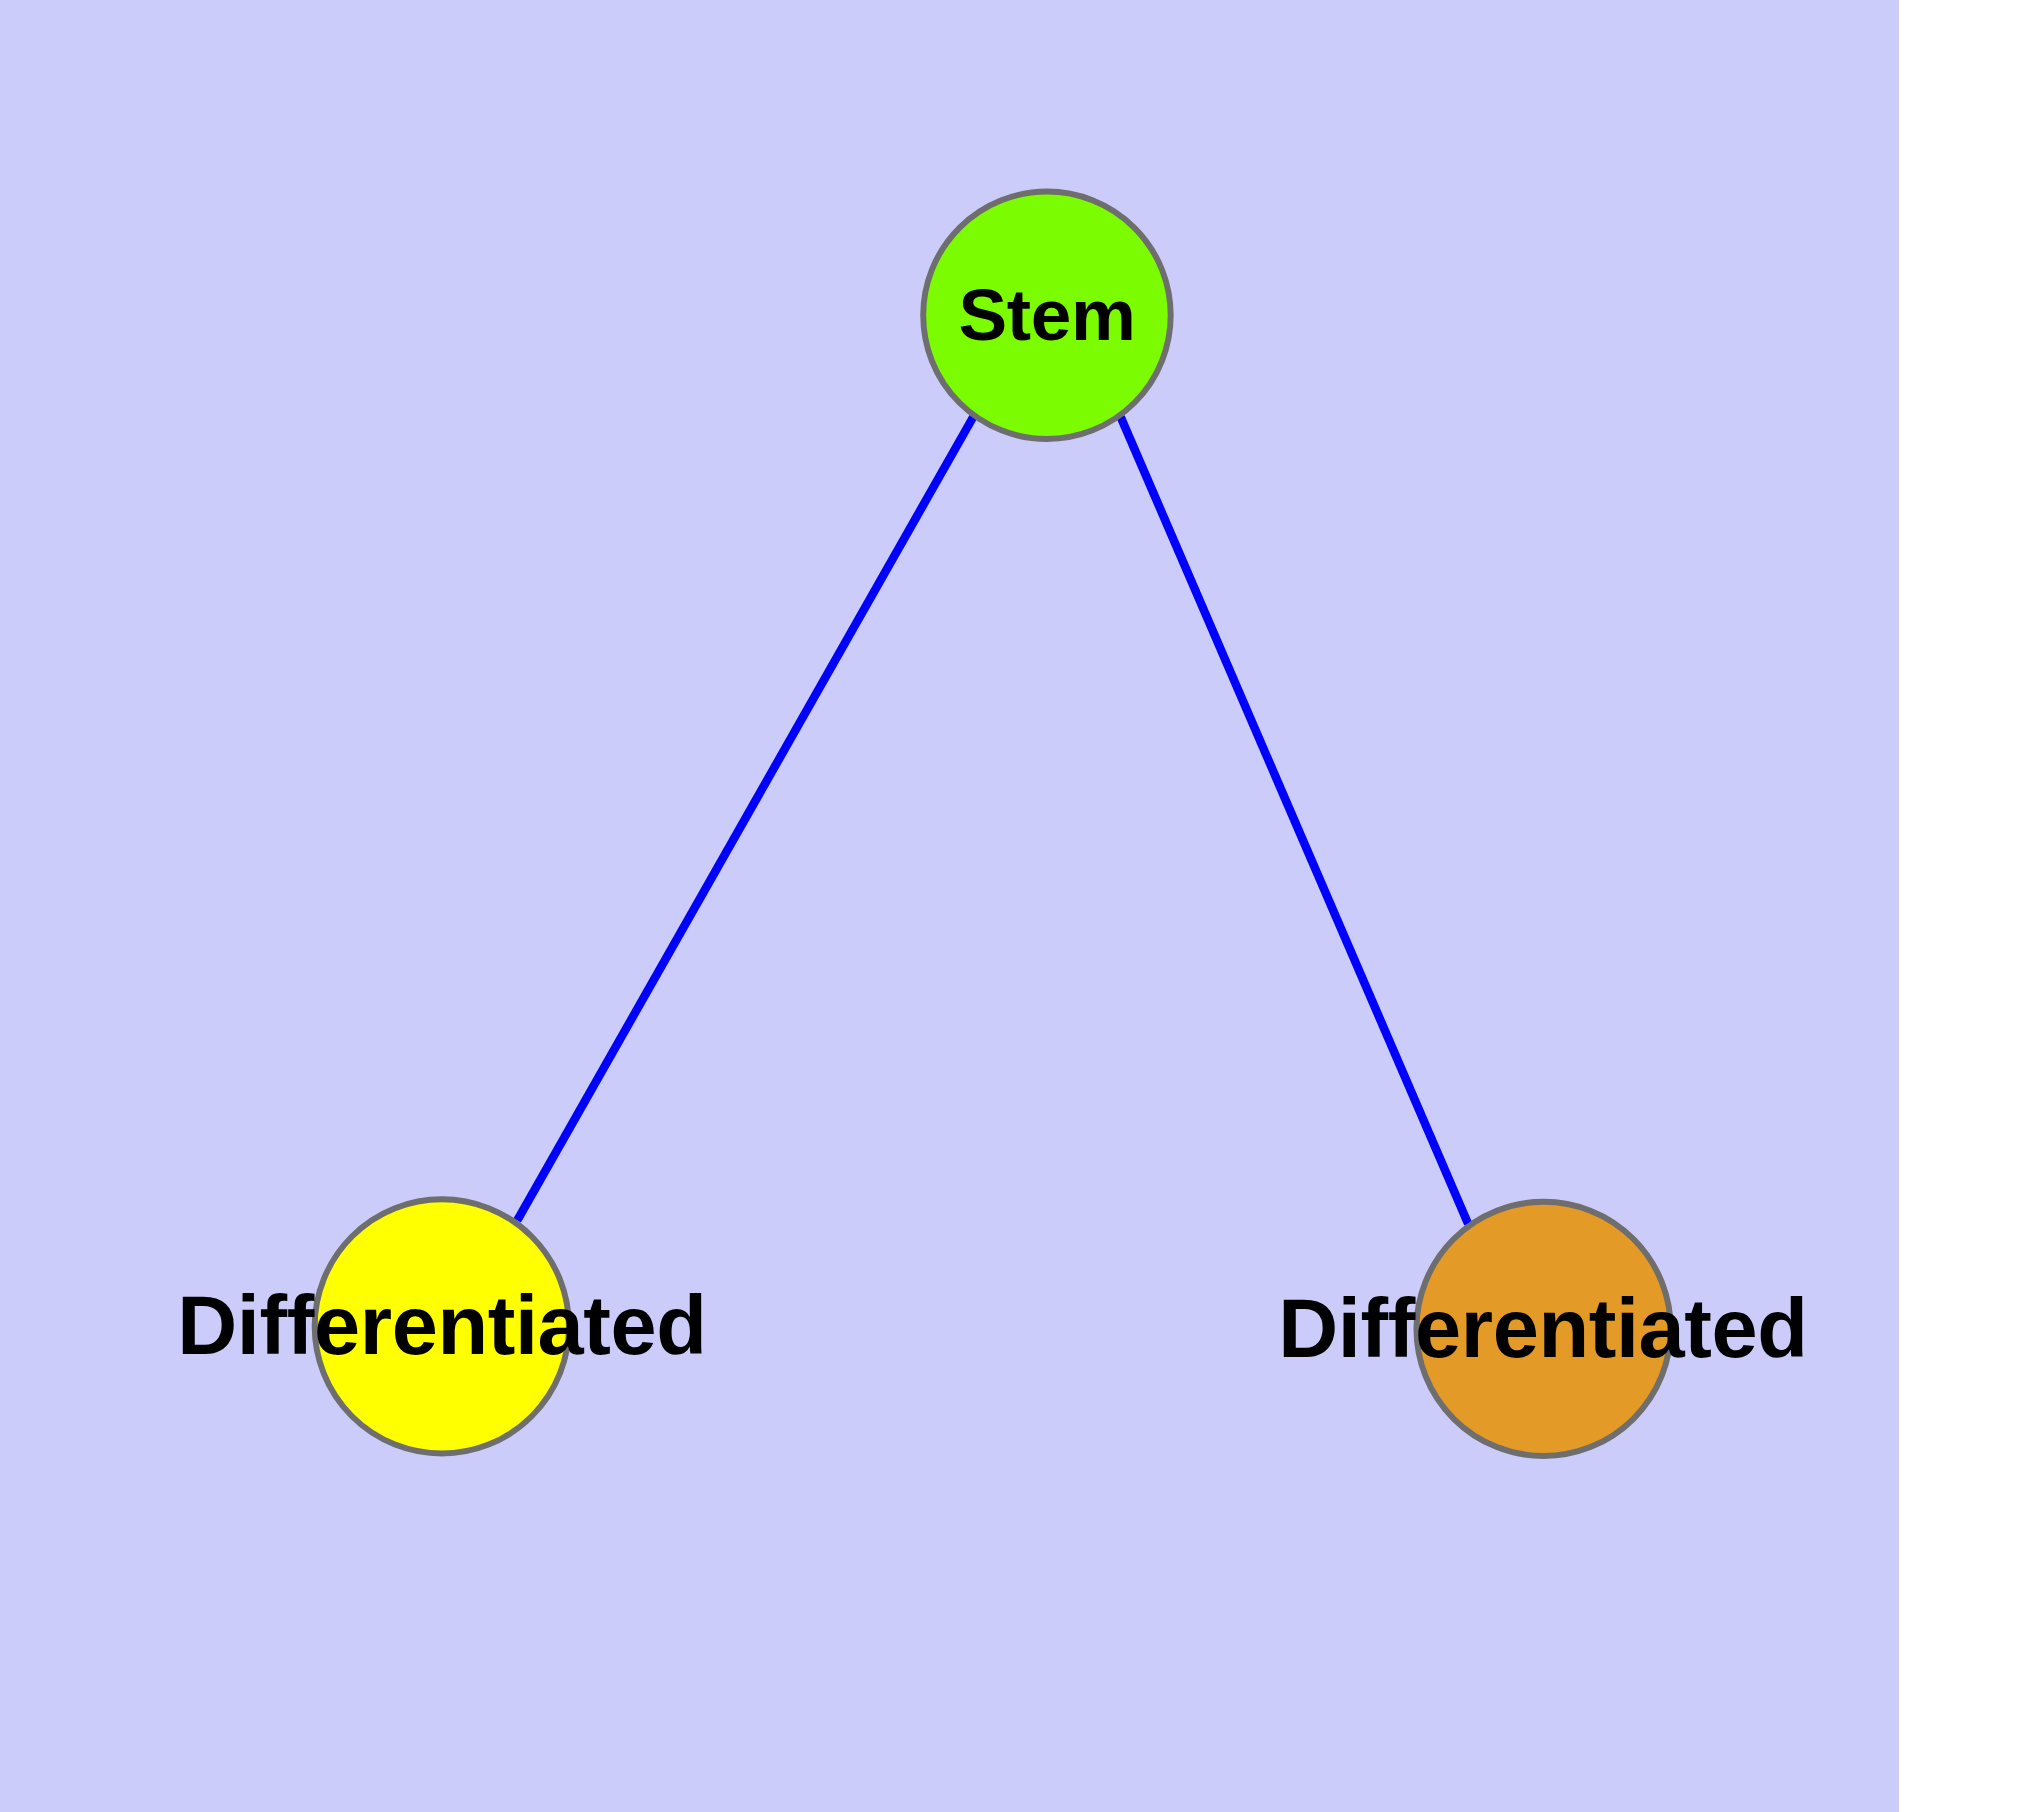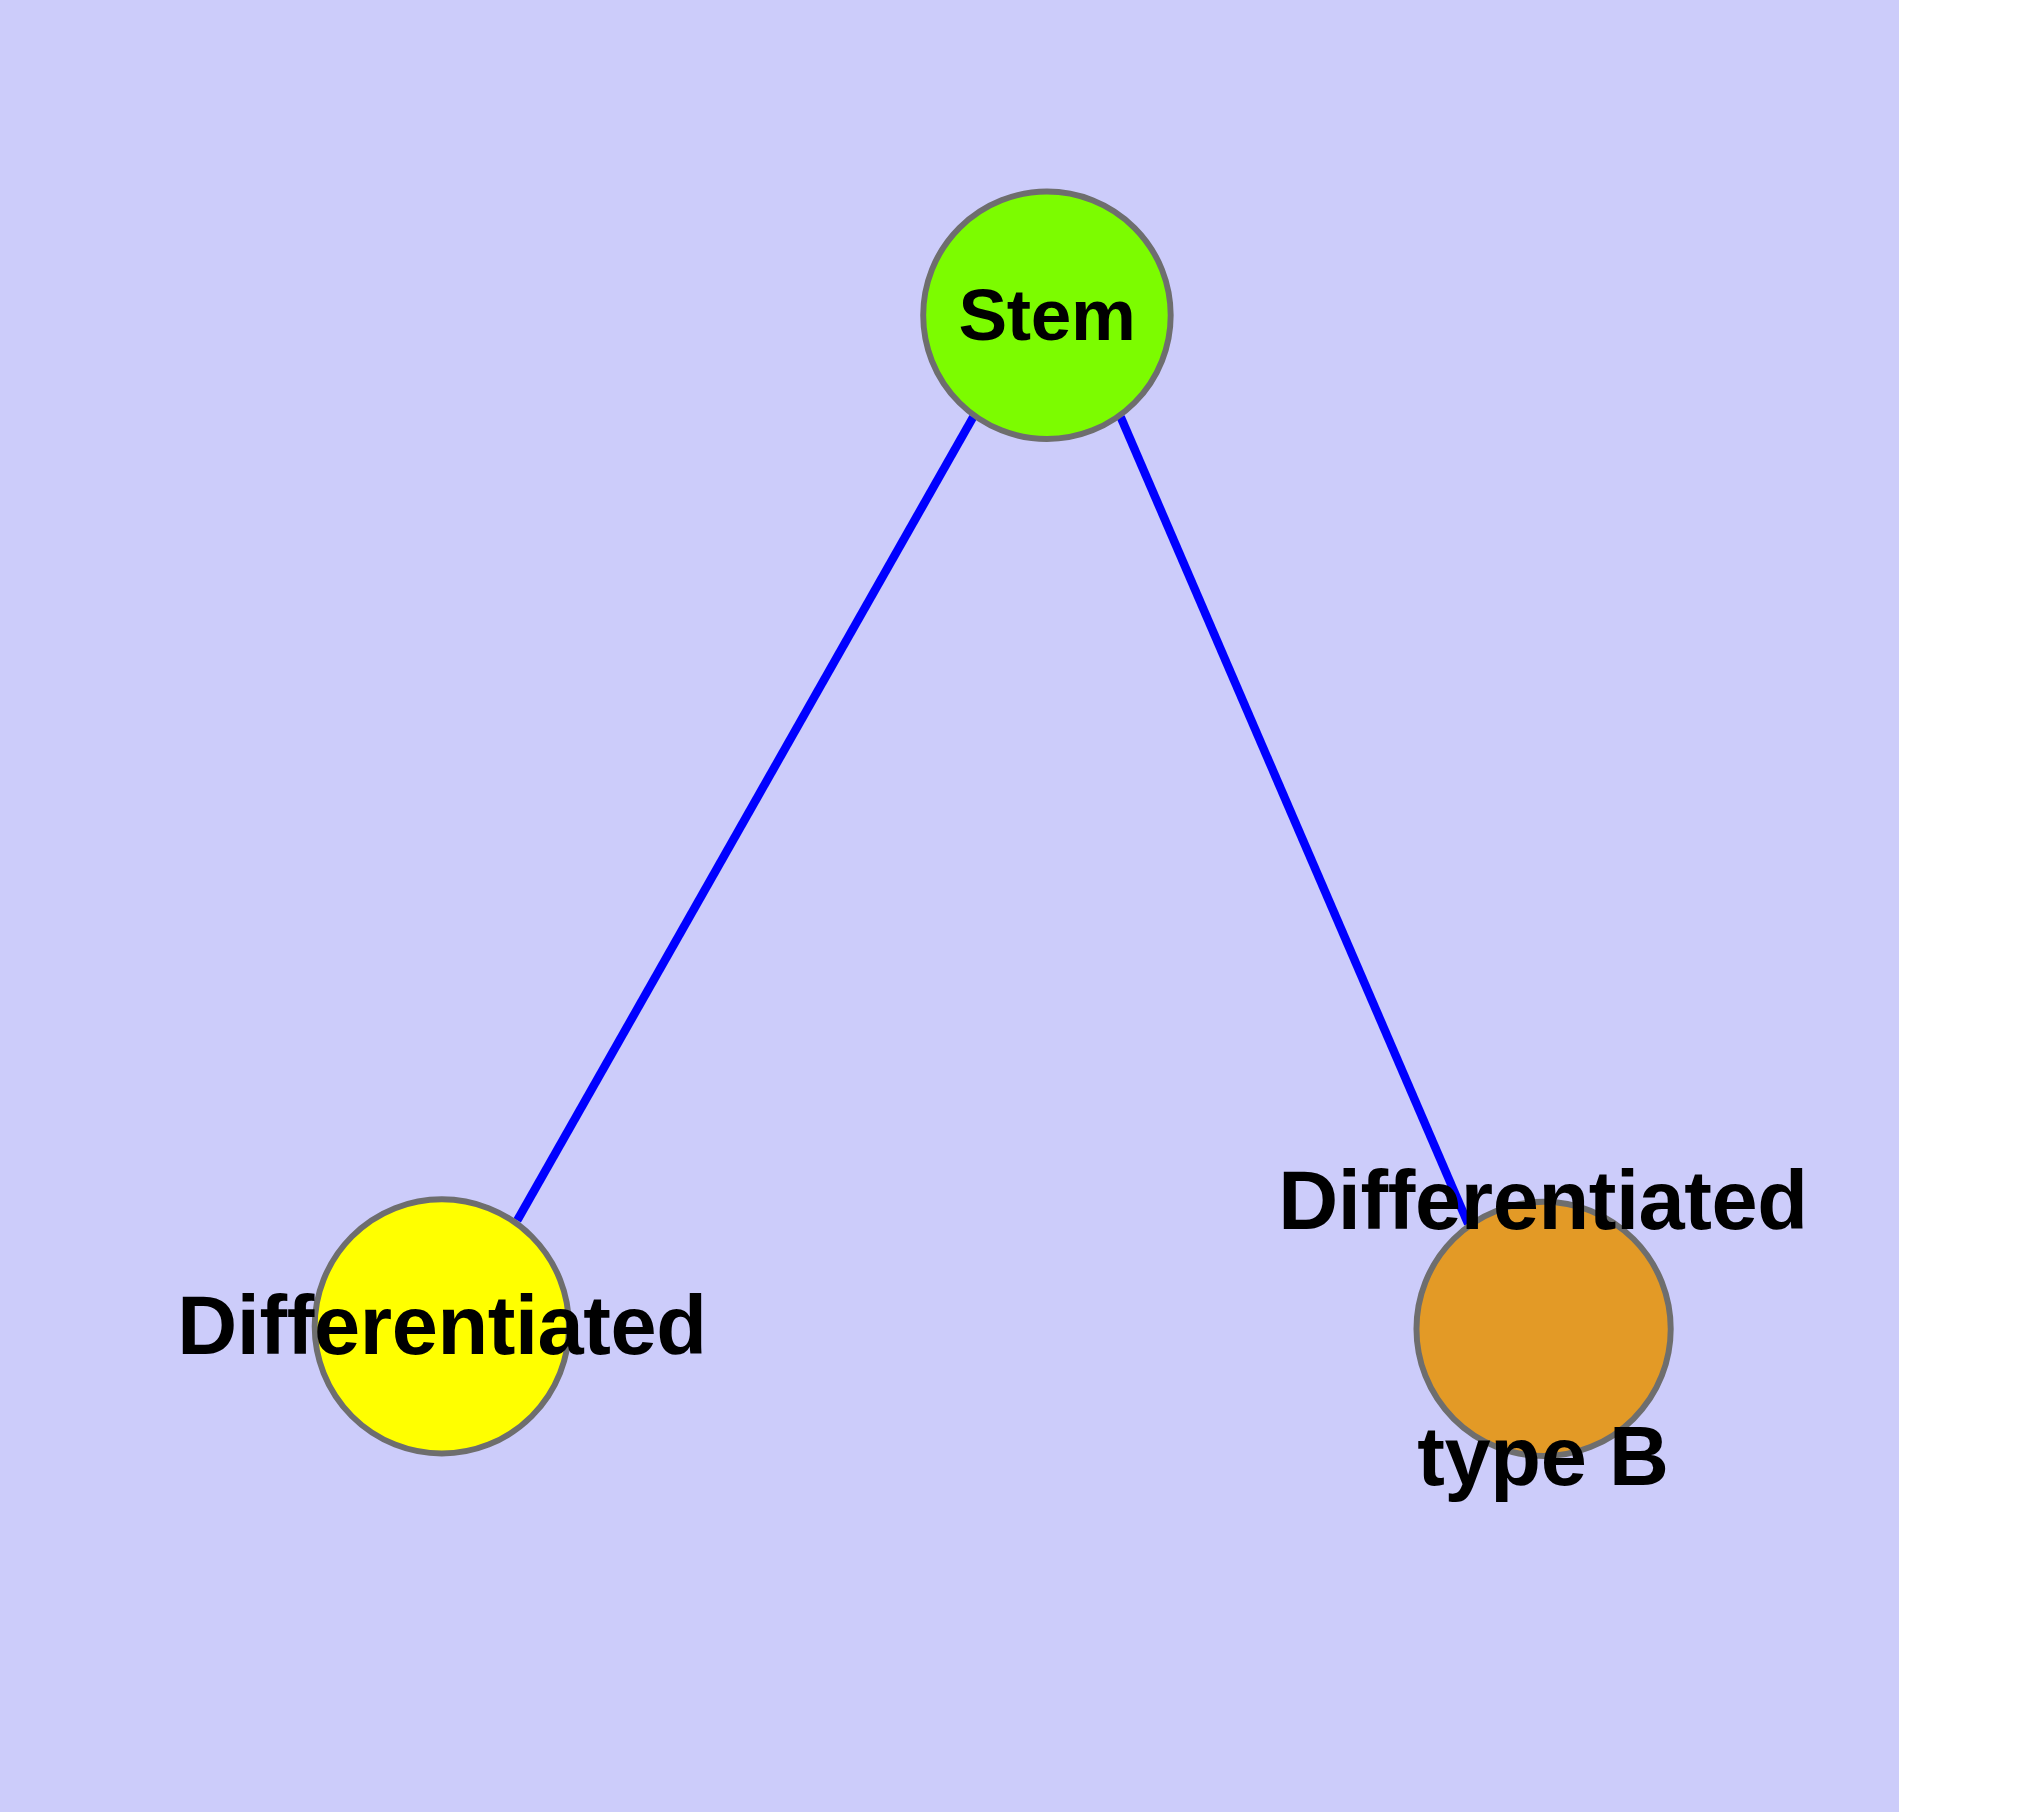--- a/index.html
+++ b/index.html
@@ -78,17 +78,16 @@
   <div class="node-label label-stem">
     <div>Stem</div>
   </div>
 
   <div class="node-label label-a">
     <div>Differentiated</div>
   </div>
 
   <div class="node-label label-b">
     <div>Differentiated</div>
-    <div>type B</div>
   </div>
 
 </div>
 
 
 </body></html>

